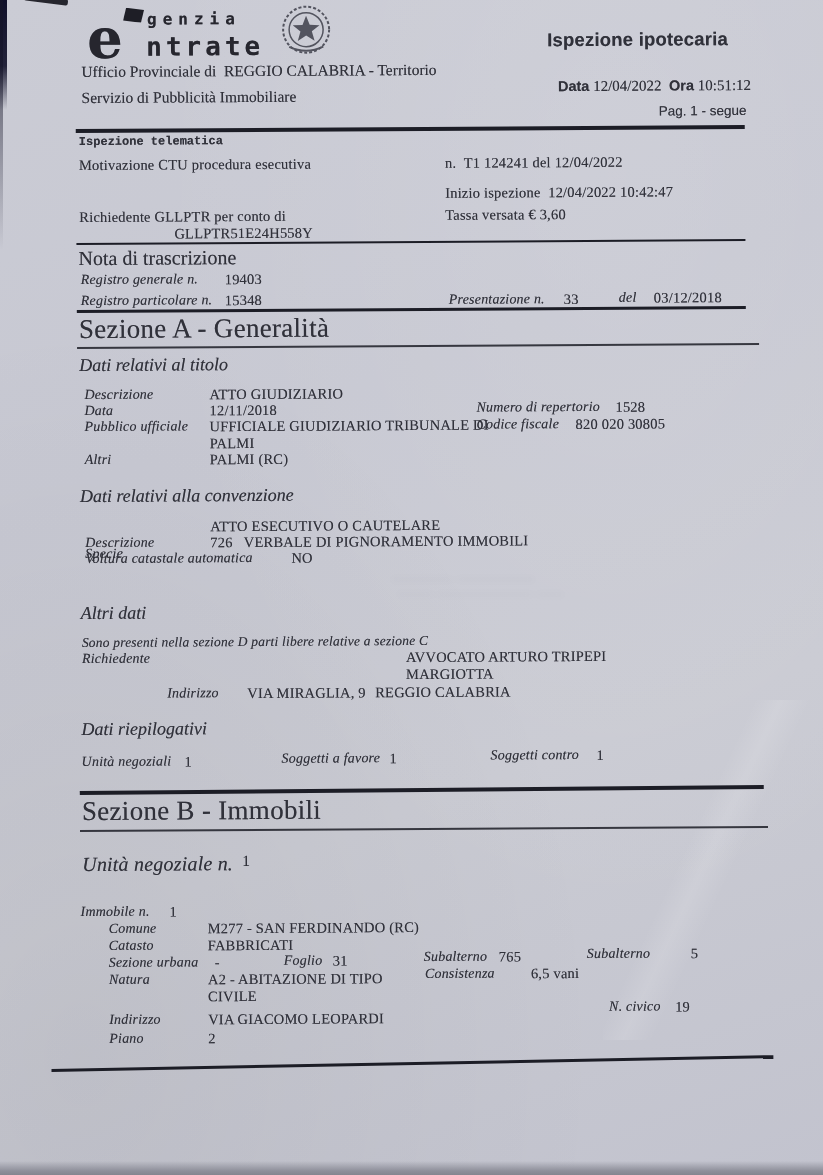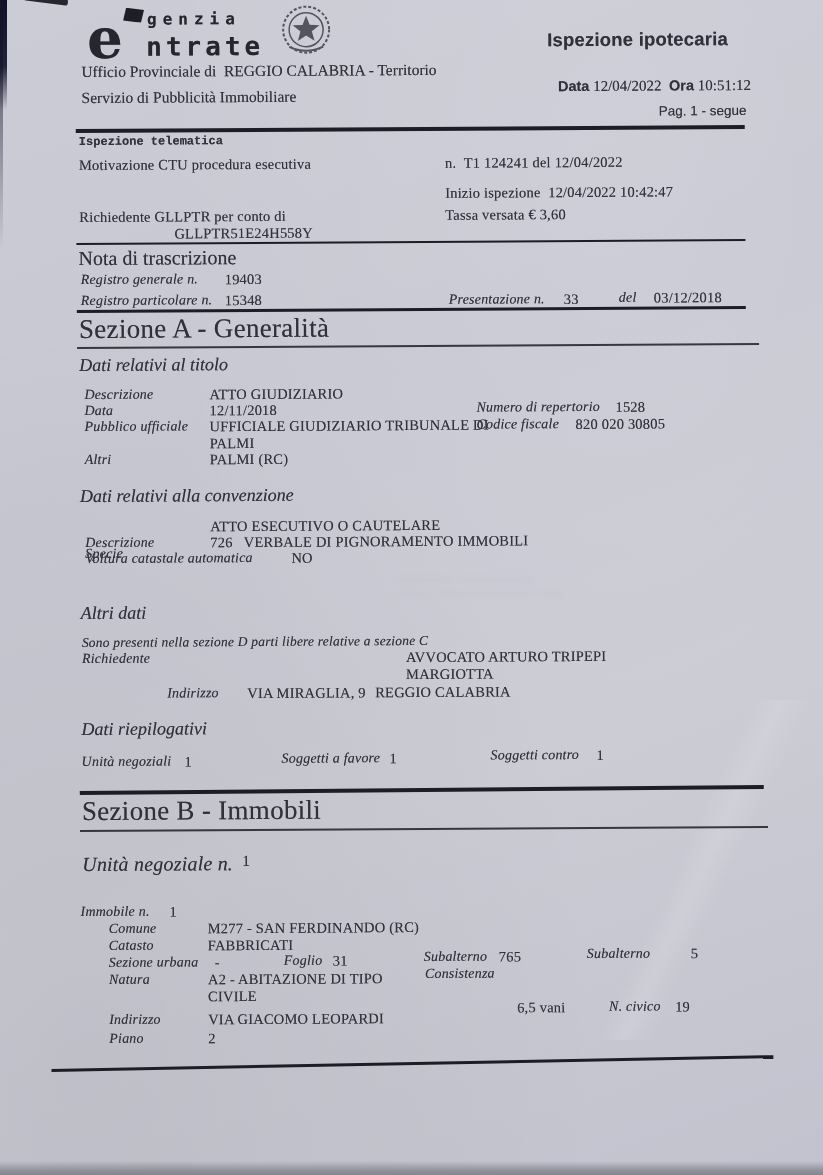--- a/index.html
+++ b/index.html
@@ -158,21 +158,21 @@
     <span class="abs lbl soft" style="left:281px;top:952px;">Foglio</span>
     <span class="abs val soft" style="left:330px;top:952px;">31</span>
     <span class="abs lbl soft" style="left:421px;top:949px;">Subalterno</span>
     <span class="abs val soft" style="left:496px;top:949px;">765</span>
     <span class="abs lbl soft" style="left:584px;top:947px;">Subalterno</span>
     <span class="abs val soft" style="left:688px;top:947px;">5</span>
     <span class="abs lbl soft" style="left:106px;top:970px;">Natura</span>
     <span class="abs val soft" style="left:205px;top:970px;">A2 - ABITAZIONE DI TIPO</span>
     <span class="abs val soft" style="left:205px;top:987px;">CIVILE</span>
     <span class="abs lbl soft" style="left:422px;top:966px;">Consistenza</span>
-    <span class="abs val soft" style="left:514px;top:966px;margin-top:34px;">6,5 vani</span>
+    <span class="abs val soft" style="left:528px;top:966px;">6,5 vani</span>
     <span class="abs lbl soft" style="left:106px;top:1010px;">Indirizzo</span>
     <span class="abs val soft" style="left:205px;top:1010px;">VIA GIACOMO LEOPARDI</span>
     <span class="abs lbl soft" style="left:606px;top:1000px;">N. civico</span>
     <span class="abs val soft" style="left:672px;top:1000px;">19</span>
     <span class="abs lbl soft" style="left:106px;top:1029px;">Piano</span>
     <span class="abs val soft" style="left:205px;top:1029px;">2</span>
 
     <div class="rule" style="left:48px;top:1062px;width:722px;height:3px;transform:rotate(-0.75deg);"></div>
 
   </div>

